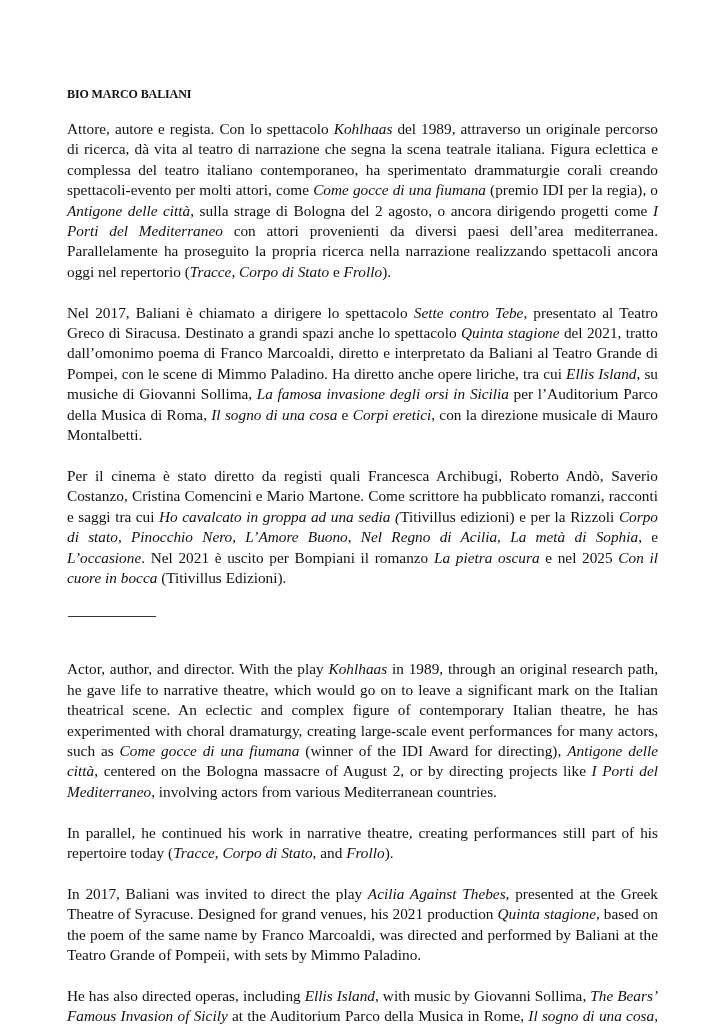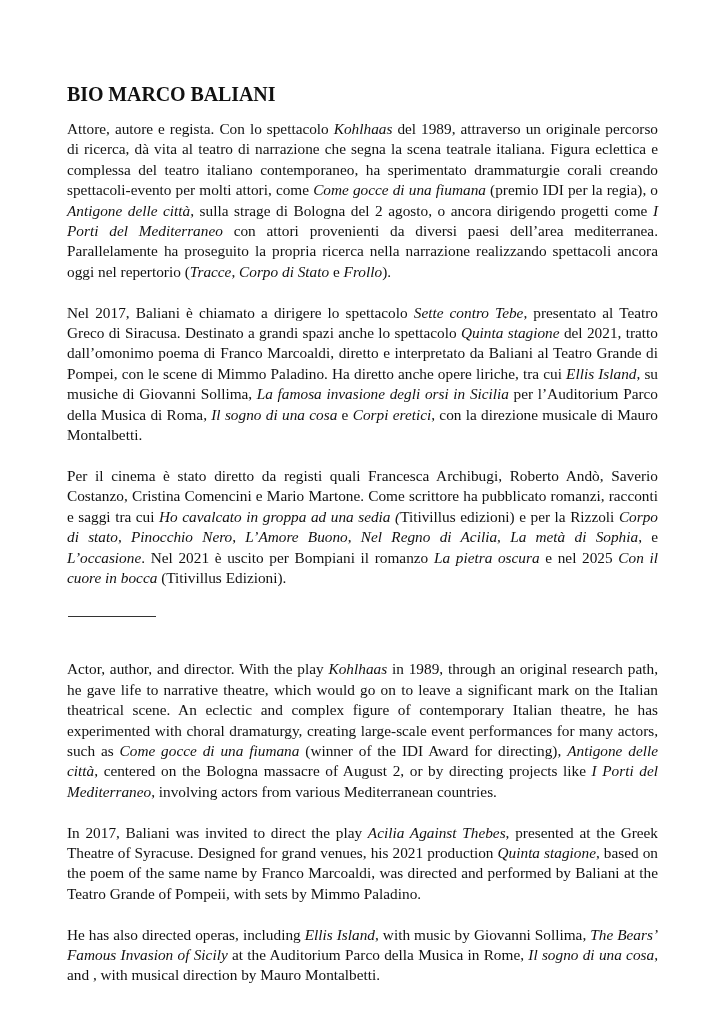--- a/index.html
+++ b/index.html
@@ -16,21 +16,21 @@
       color: #111111;
     }
     .page {
       position: absolute;
       left: 67px;
       top: 84px;
       width: 591px;
     }
     .title {
       font-weight: bold;
-      font-size: 20px;
+      font-size: 12px;
       line-height: 20px;
       margin: 0 0 15px 0;
       letter-spacing: -0.1px;
     }
     .para {
       font-size: 15.3px;
       line-height: 20.4px;
       text-align: justify;
       margin: 0 0 20.4px 0;
     }
@@ -56,16 +56,17 @@
     <p class="para">Attore, autore e regista. Con lo spettacolo <em>Kohlhaas</em> del 1989, attraverso un originale percorso di ricerca, dà vita al teatro di narrazione che segna la scena teatrale italiana. Figura eclettica e complessa del teatro italiano contemporaneo, ha sperimentato drammaturgie corali creando spettacoli-evento per molti attori, come <em>Come gocce di una fiumana</em> (premio IDI per la regia), o <em>Antigone delle città</em>, sulla strage di Bologna del 2 agosto, o ancora dirigendo progetti come <em>I Porti del Mediterraneo</em> con attori provenienti da diversi paesi dell’area mediterranea. Parallelamente ha proseguito la propria ricerca nella narrazione realizzando spettacoli ancora oggi nel repertorio (<em>Tracce</em>, <em>Corpo di Stato</em> e <em>Frollo</em>).</p>
     <p class="para">Nel 2017, Baliani è chiamato a dirigere lo spettacolo <em>Sette contro Tebe</em>, presentato al Teatro Greco di Siracusa. Destinato a grandi spazi anche lo spettacolo <em>Quinta stagione</em> del 2021, tratto dall’omonimo poema di Franco Marcoaldi, diretto e interpretato da Baliani al Teatro Grande di Pompei, con le scene di Mimmo Paladino. Ha diretto anche opere liriche, tra cui <em>Ellis Island</em>, su musiche di Giovanni Sollima, <em>La famosa invasione degli orsi in Sicilia</em> per l’Auditorium Parco della Musica di Roma, <em>Il sogno di una cosa</em> e <em>Corpi eretici</em>, con la direzione musicale di Mauro Montalbetti.</p>
     <p class="para">Per il cinema è stato diretto da registi quali Francesca Archibugi, Roberto Andò, Saverio Costanzo, Cristina Comencini e Mario Martone. Come scrittore ha pubblicato romanzi, racconti e saggi tra cui <em>Ho cavalcato in groppa ad una sedia (</em>Titivillus edizioni) e per la Rizzoli <em>Corpo di stato</em>, <em>Pinocchio Nero</em>, <em>L’Amore Buono</em>, <em>Nel Regno di Acilia</em>, <em>La metà di Sophia</em>, e <em>L’occasione</em>. Nel 2021 è uscito per Bompiani il romanzo <em>La pietra oscura</em> e nel 2025 <em>Con il cuore in bocca</em> (Titivillus Edizioni).</p>
   </div>
 
   <div class="separator"></div>
   <div class="gap-after-sep"></div>
 
   <div>
     <p class="para">Actor, author, and director. With the play <em>Kohlhaas</em> in 1989, through an original research path, he gave life to narrative theatre, which would go on to leave a significant mark on the Italian theatrical scene. An eclectic and complex figure of contemporary Italian theatre, he has experimented with choral dramaturgy, creating large-scale event performances for many actors, such as <em>Come gocce di una fiumana</em> (winner of the IDI Award for directing), <em>Antigone delle città</em>, centered on the Bologna massacre of August 2, or by directing projects like <em>I Porti del Mediterraneo</em>, involving actors from various Mediterranean countries.</p>
+    <p class="para">In parallel, he continued his work in narrative theatre, creating performances still part of his repertoire today (<em>Tracce</em>, <em>Corpo di Stato</em>, and <em>Frollo</em>).</p>
     <p class="para">In 2017, Baliani was invited to direct the play <em>Acilia Against Thebes</em>, presented at the Greek Theatre of Syracuse. Designed for grand venues, his 2021 production <em>Quinta stagione</em>, based on the poem of the same name by Franco Marcoaldi, was directed and performed by Baliani at the Teatro Grande of Pompeii, with sets by Mimmo Paladino.</p>
     <p class="para">He has also directed operas, including <em>Ellis Island</em>, with music by Giovanni Sollima, <em>The Bears’ Famous Invasion of Sicily</em> at the Auditorium Parco della Musica in Rome, <em>Il sogno di una cosa</em>, and , with musical direction by Mauro Montalbetti.</p>
   </div>
 </div>
 
 </body></html>

